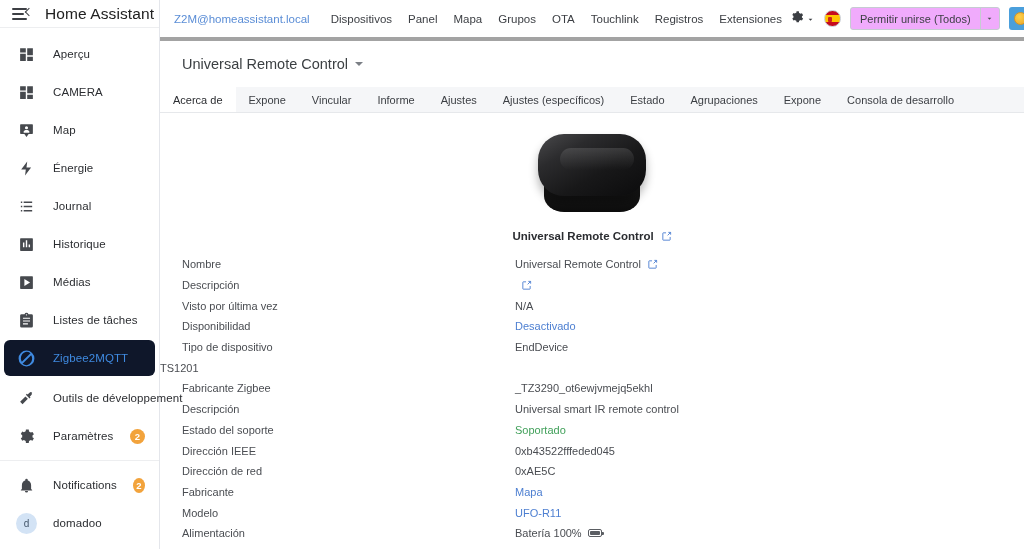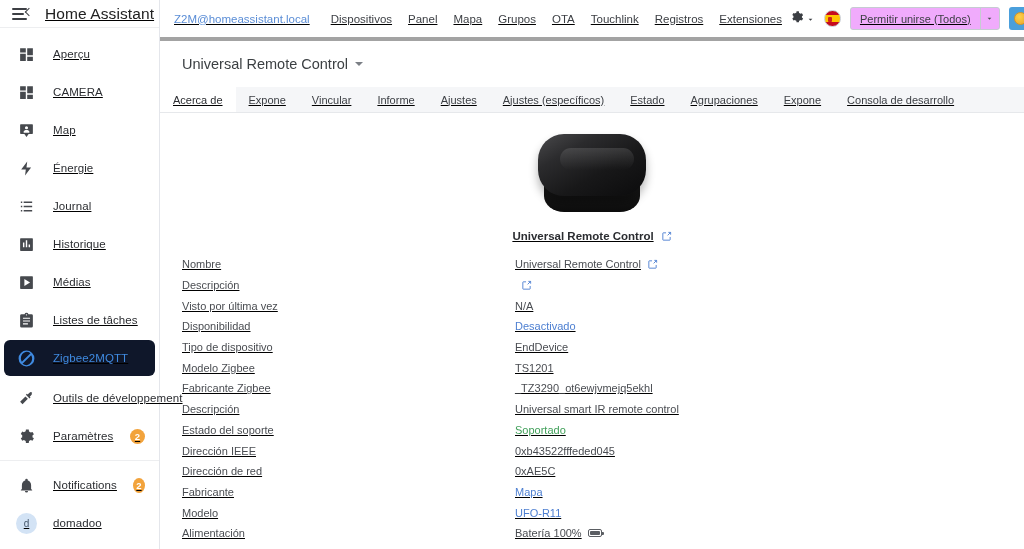--- a/index.html
+++ b/index.html
@@ -2,21 +2,21 @@
 <html><head>
 <meta charset="utf-8">
 <style>
   * { box-sizing: border-box; margin: 0; padding: 0; }
   html, body {
     width: 1024px; height: 549px;
     font-family: "Liberation Sans", sans-serif;
     background: #ffffff;
     overflow: hidden;
   }
-  .app { display: flex; width: 1024px; height: 549px; text-decoration: underline; }
+  .app { display: flex; width: 1024px; height: 549px; }
 
   
   .sidebar {
     width: 160px; height: 549px;
     background: #ffffff;
     border-right: 1px solid #e4e6eb;
     display: flex; flex-direction: column;
     flex: 0 0 160px;
   }
   .sb-header {
@@ -424,21 +424,20 @@
           <div class="pkey">Disponibilidad</div>
           <div class="pval link">Desactivado</div>
         </div>
 
         <div class="prow">
           <div class="pkey">Tipo de dispositivo</div>
           <div class="pval">EndDevice</div>
         </div>
 
         <div class="prow">
-          <div class="pkey">Modelo Zigbee</div>
           <div class="pval">TS1201</div>
         </div>
 
         <div class="prow">
           <div class="pkey">Fabricante Zigbee</div>
           <div class="pval">_TZ3290_ot6ewjvmejq5ekhl</div>
         </div>
 
         <div class="prow">
           <div class="pkey">Descripción</div>

